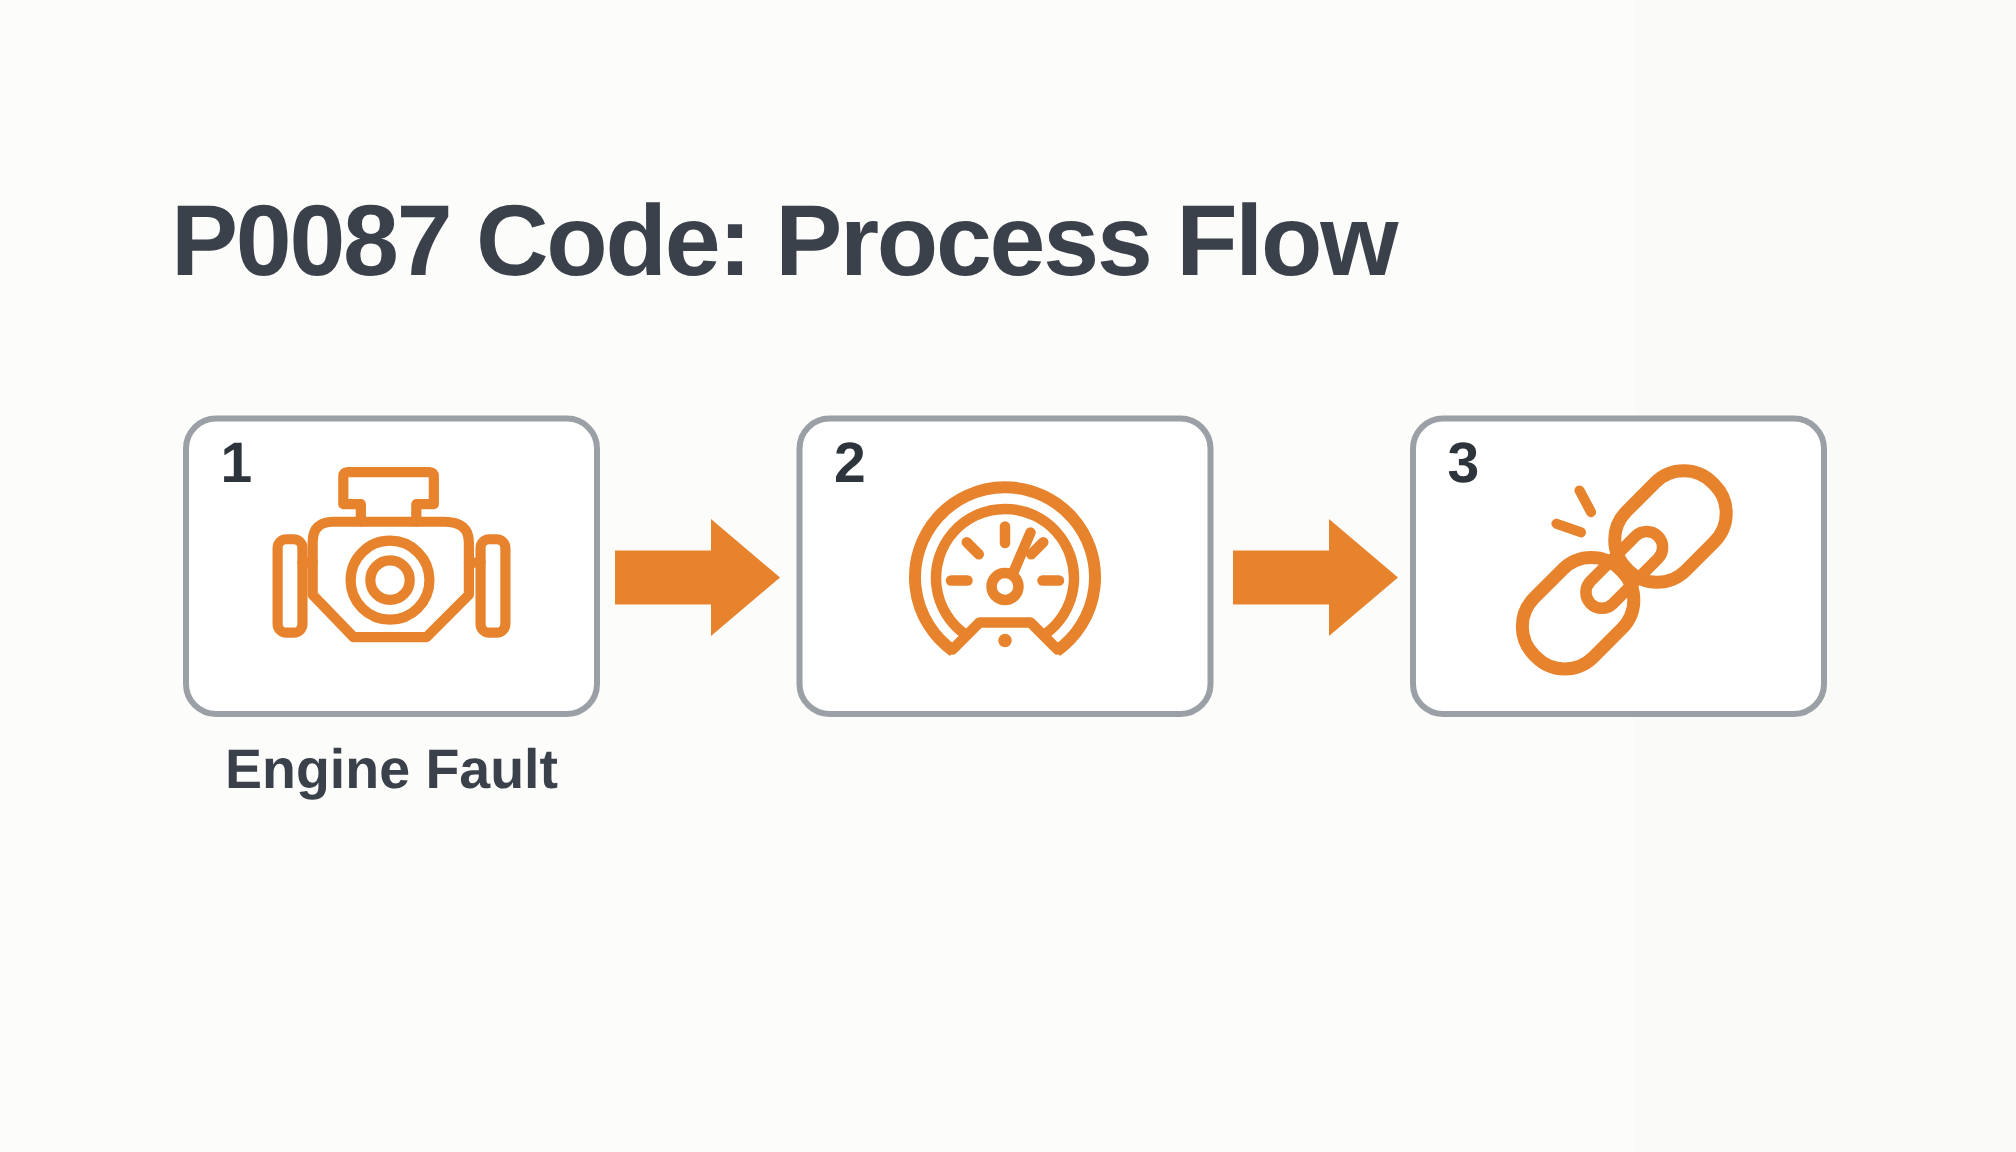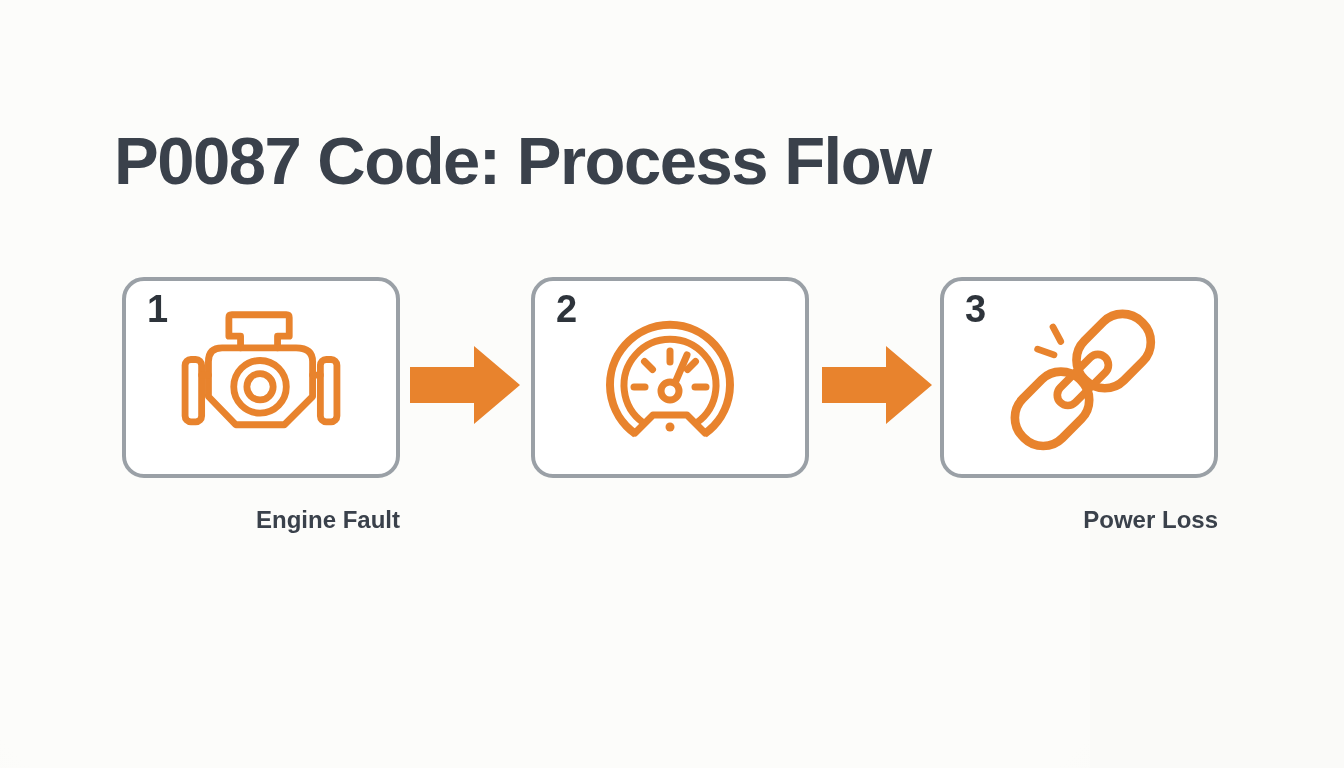--- a/index.html
+++ b/index.html
@@ -54,23 +54,23 @@
     font-weight:700;
     color:var(--number);
     line-height:1.1;
   }
   .icon{
     color:var(--accent);
     display:block;
   }
   .icon.gauge{margin-top:14px;}
   .step-label{
-    margin-top:28px;
-    text-align:right;
-    font-size:24px;
+    margin-top:14px;
+    text-align:center;
+    font-size:37px;
     font-weight:700;
     color:var(--text);
     white-space:nowrap;
   }
   .arrow{
     position:absolute;
     top:346px;
     width:110px;height:78px;
     color:var(--accent);
   }
@@ -154,16 +154,15 @@
         <rect x="74" y="23" width="84" height="58" rx="28" transform="rotate(-45 116 52)"></rect>
 
         <rect x="51" y="71" width="66" height="22" rx="11" transform="rotate(-45 84 82)" stroke-width="8"></rect>
 
         <g stroke-width="7">
           <path d="M53 27 L61 42"></path>
           <path d="M37 50 L54 56"></path>
         </g>
       </svg>
     </div>
-    <div class="step-label">Power Loss</div>
   </div>
 
 </div>
 
 </body></html>

